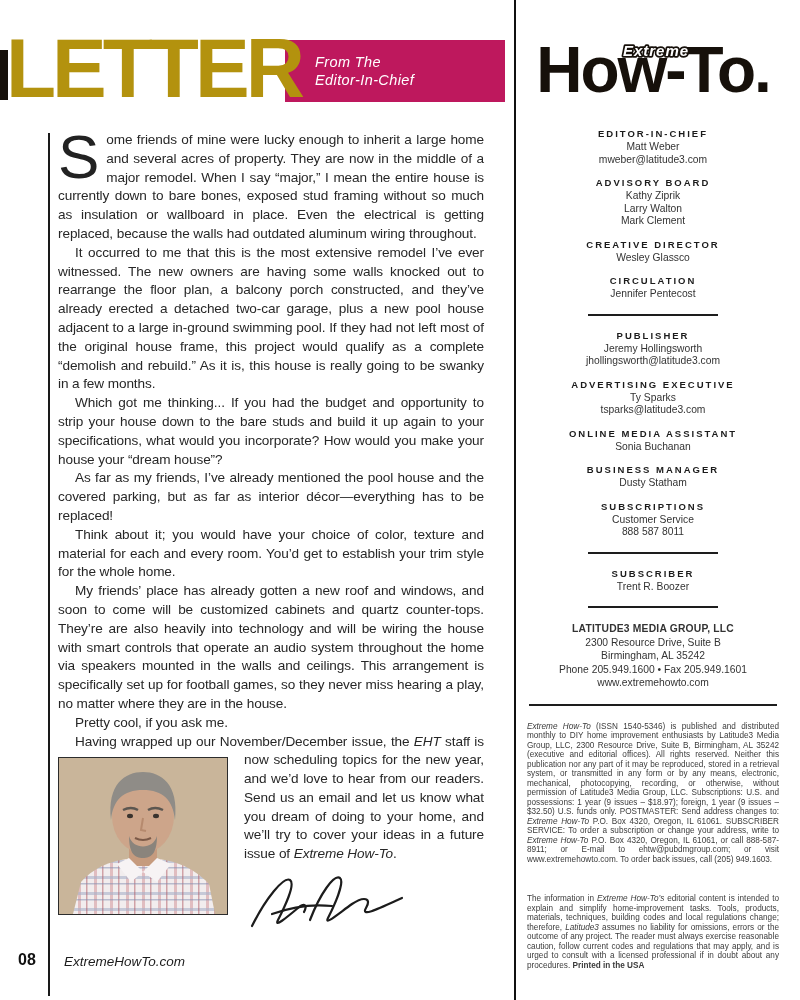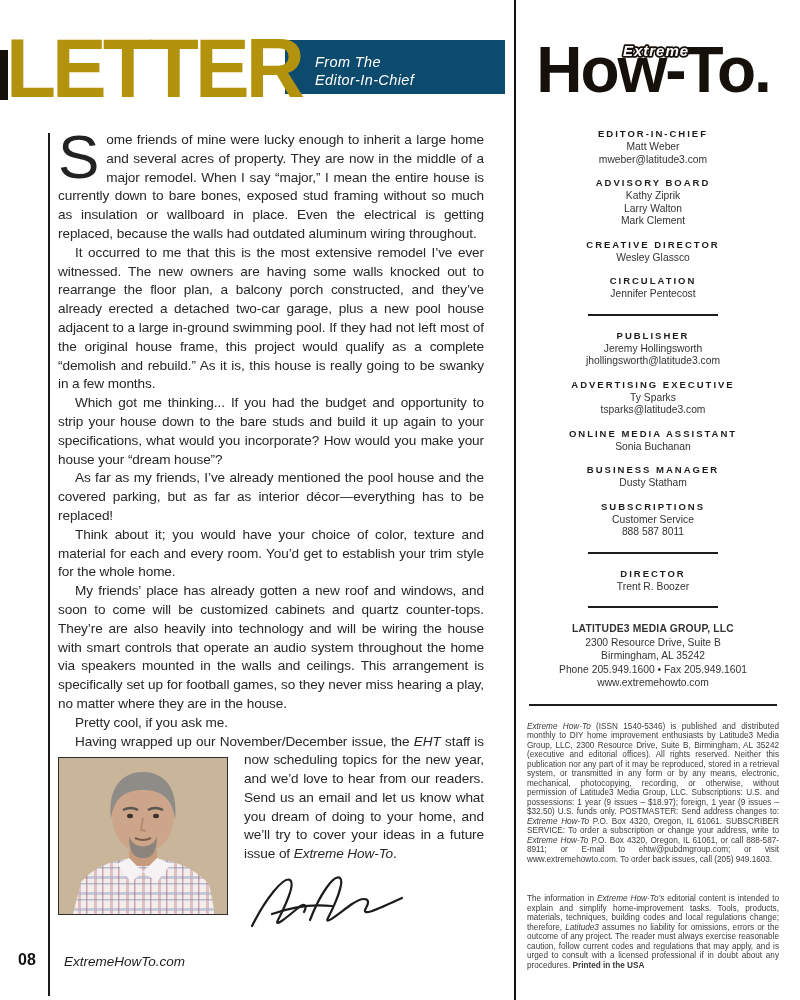--- a/index.html
+++ b/index.html
@@ -3,21 +3,21 @@
 <meta charset="utf-8">
 <style>
   * { margin:0; padding:0; box-sizing:border-box; }
   html,body { width:800px; height:1000px; background:#fff; overflow:hidden;
               font-family:"Liberation Sans", sans-serif; }
   .page { position:relative; width:800px; height:1000px; background:#ffffff; }
 
   
   .header { position:absolute; left:0; top:40px; width:505px; height:62px; }
   .edge-sliver { position:absolute; left:0; top:10px; width:8px; height:50px; background:#16100a; }
-  .black-banner { position:absolute; left:285px; top:0; width:220px; height:54px; background:#0c4a6e; }
+  .black-banner { position:absolute; left:285px; top:0; width:220px; height:62px; background:#be185d; }
   .kicker { padding:13px 0 0 30px; color:#fff; font-style:italic; font-size:14.5px; line-height:18px; letter-spacing:.4px; }
   .letter-title { position:absolute; left:6px; top:-7px; font-size:82px; font-weight:900;
                   letter-spacing:-4px; color:#b3920e; line-height:70px; transform:scaleY(1.02); }
 
   .body-rule { position:absolute; left:48px; top:133px; width:2px; height:863px; background:#1a1a1a; }
 
   .letter-body { position:absolute; left:58px; top:131px; width:426px; color:#272727; }
   .letter-body p { font-size:13.6px; line-height:18.8px; text-align:justify; text-indent:17px; letter-spacing:-.1px; }
   .letter-body p.first { text-indent:0; }
   .dropcap { float:left; font-size:62px; line-height:47px; padding:2px 7px 0 0; font-weight:400; color:#222; }
@@ -185,21 +185,21 @@
 
     <div class="mh">
       <div class="mh-title">SUBSCRIPTIONS</div>
       <div class="mh-line">Customer Service</div>
       <div class="mh-line">888 587 8011</div>
     </div>
 
     <div class="mh-rule"></div>
 
     <div class="mh">
-      <div class="mh-title">DIRECTOR</div>
+      <div class="mh-title">SUBSCRIBER</div>
       <div class="mh-line">Trent R. Boozer</div>
     </div>
 
     <div class="mh-rule"></div>
 
     <div class="pub-block">
       <div class="pub-line bd">LATITUDE3 MEDIA GROUP, LLC</div>
       <div class="pub-line">2300 Resource Drive, Suite B</div>
       <div class="pub-line">Birmingham, AL 35242</div>
       <div class="pub-line">Phone 205.949.1600 • Fax 205.949.1601</div>

